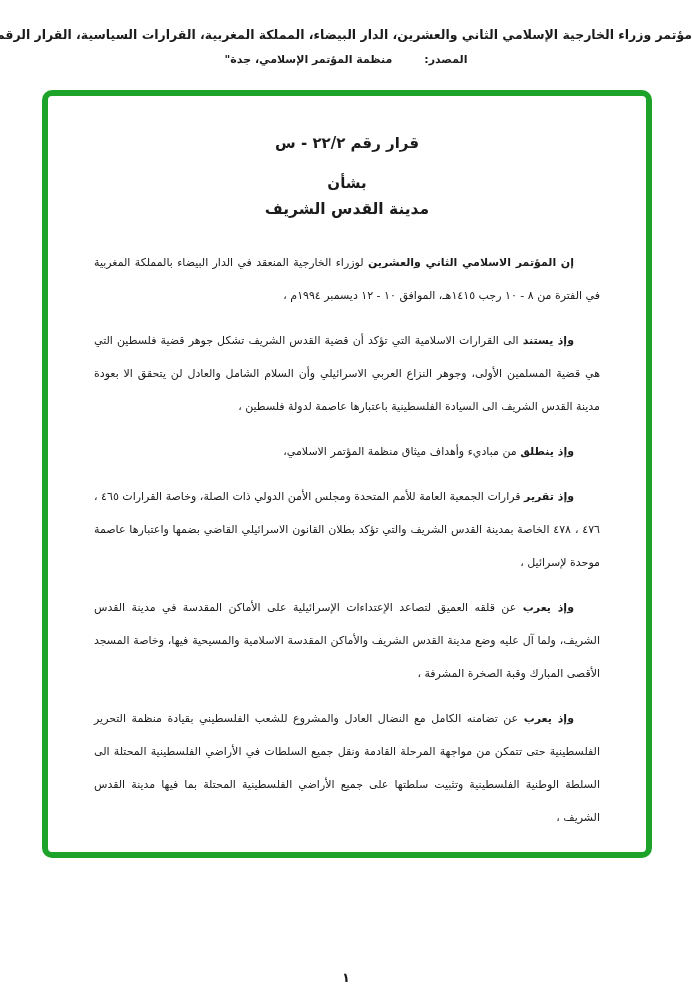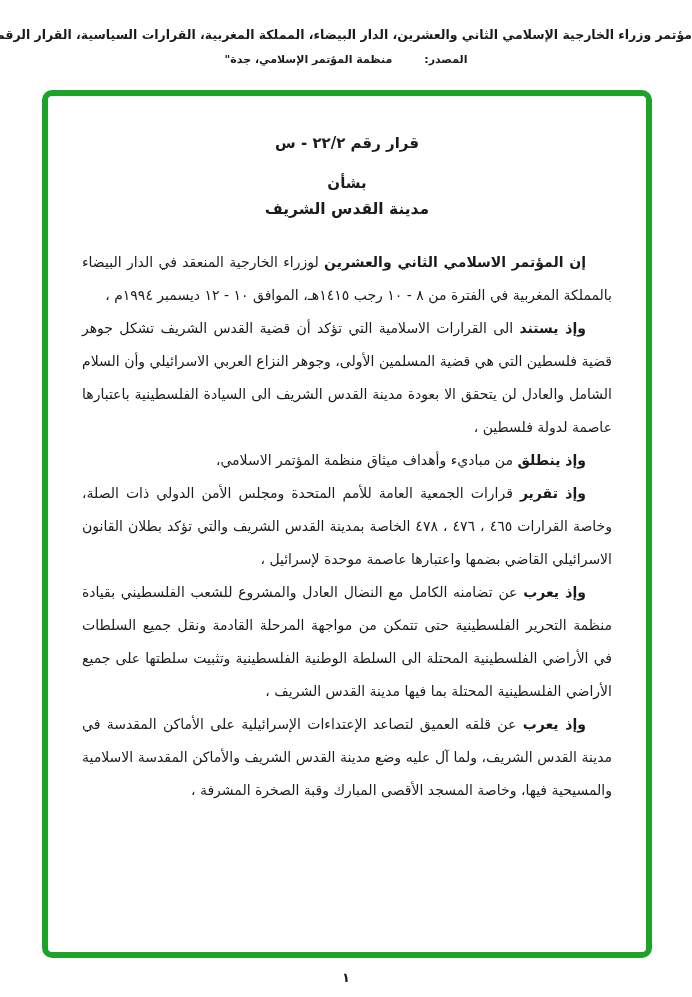--- a/index.html
+++ b/index.html
@@ -33,21 +33,21 @@
     font-size: 11px;
   }
   .doc-header .source-label { margin-left: 28px; }
 
   
   .green-box {
     position: absolute;
     left: 42px;
     top: 90px;
     width: 610px;
-    height: 868px;
+    height: 768px;
     box-sizing: border-box;
     border: 6px solid #1ea32a;
     border-radius: 10px;
     background: #ffffff;
     padding: 30px 34px 0 34px;
   }
 
   
   .title-block {
     direction: rtl;
@@ -58,25 +58,25 @@
   .title-line1 { margin: 8px 0 0 0; }
   .title-line2 { margin: 22px 0 0 0; }
   .title-line3 { margin: 8px 0 0 0; font-size: 15.5px; }
 
   
   .body-text {
     margin-top: 28px;
     direction: rtl;
   }
   .para {
-    margin: 0;
+    margin: 12px;
     direction: rtl;
     text-align: justify;
     text-justify: inter-word;
-    font-size: 14px;
+    font-size: 11px;
     line-height: 33px;
     text-indent: 26px;
   }
   .para b { font-weight: bold; }
   .para .ltr-ref { direction: ltr; unicode-bidi: isolate; }
 
   
   .page-number {
     position: absolute;
     left: 0;
@@ -113,21 +113,21 @@
     <p class="para">
       <b>وإذ يستند</b><span> الى القرارات الاسلامية التي تؤكد أن قضية القدس الشريف تشكل جوهر قضية فلسطين التي هي قضية المسلمين الأولى، وجوهر النزاع العربي الاسرائيلي وأن السلام الشامل والعادل لن يتحقق الا بعودة مدينة القدس الشريف الى السيادة الفلسطينية باعتبارها عاصمة لدولة فلسطين ،</span>
     </p>
     <p class="para">
       <b>وإذ ينطلق</b><span> من مباديء وأهداف ميثاق منظمة المؤتمر الاسلامي،</span>
     </p>
     <p class="para">
       <b>وإذ تقرير</b><span> قرارات الجمعية العامة للأمم المتحدة ومجلس الأمن الدولي ذات الصلة، وخاصة القرارات ٤٦٥ ، ٤٧٦ ، ٤٧٨ الخاصة بمدينة القدس الشريف والتي تؤكد بطلان القانون الاسرائيلي القاضي بضمها واعتبارها عاصمة موحدة لإسرائيل ،</span>
     </p>
     <p class="para">
-      <b>وإذ يعرب</b><span> عن تضامنه الكامل مع النضال العادل والمشروع للشعب الفلسطيني بقيادة منظمة التحرير الفلسطينية حتى تتمكن من مواجهة المرحلة القادمة ونقل جميع السلطات في الأراضي الفلسطينية المحتلة الى السلطة الوطنية الفلسطينية وتثبيت سلطتها على جميع الأراضي الفلسطينية المحتلة بما فيها مدينة القدس الشريف ،</span>
+      <b>وإذ يعرب</b><span> عن قلقه العميق لتصاعد الإعتداءات الإسرائيلية على الأماكن المقدسة في مدينة القدس الشريف، ولما آل عليه وضع مدينة القدس الشريف والأماكن المقدسة الاسلامية والمسيحية فيها، وخاصة المسجد الأقصى المبارك وقبة الصخرة المشرفة ،</span>
     </p>
     <p class="para">
-      <b>وإذ يعرب</b><span> عن قلقه العميق لتصاعد الإعتداءات الإسرائيلية على الأماكن المقدسة في مدينة القدس الشريف، ولما آل عليه وضع مدينة القدس الشريف والأماكن المقدسة الاسلامية والمسيحية فيها، وخاصة المسجد الأقصى المبارك وقبة الصخرة المشرفة ،</span>
+      <b>وإذ يعرب</b><span> عن تضامنه الكامل مع النضال العادل والمشروع للشعب الفلسطيني بقيادة منظمة التحرير الفلسطينية حتى تتمكن من مواجهة المرحلة القادمة ونقل جميع السلطات في الأراضي الفلسطينية المحتلة الى السلطة الوطنية الفلسطينية وتثبيت سلطتها على جميع الأراضي الفلسطينية المحتلة بما فيها مدينة القدس الشريف ،</span>
     </p>
   </div>
 </div>
 
 <div class="page-number">١</div>
 
 </body></html>

